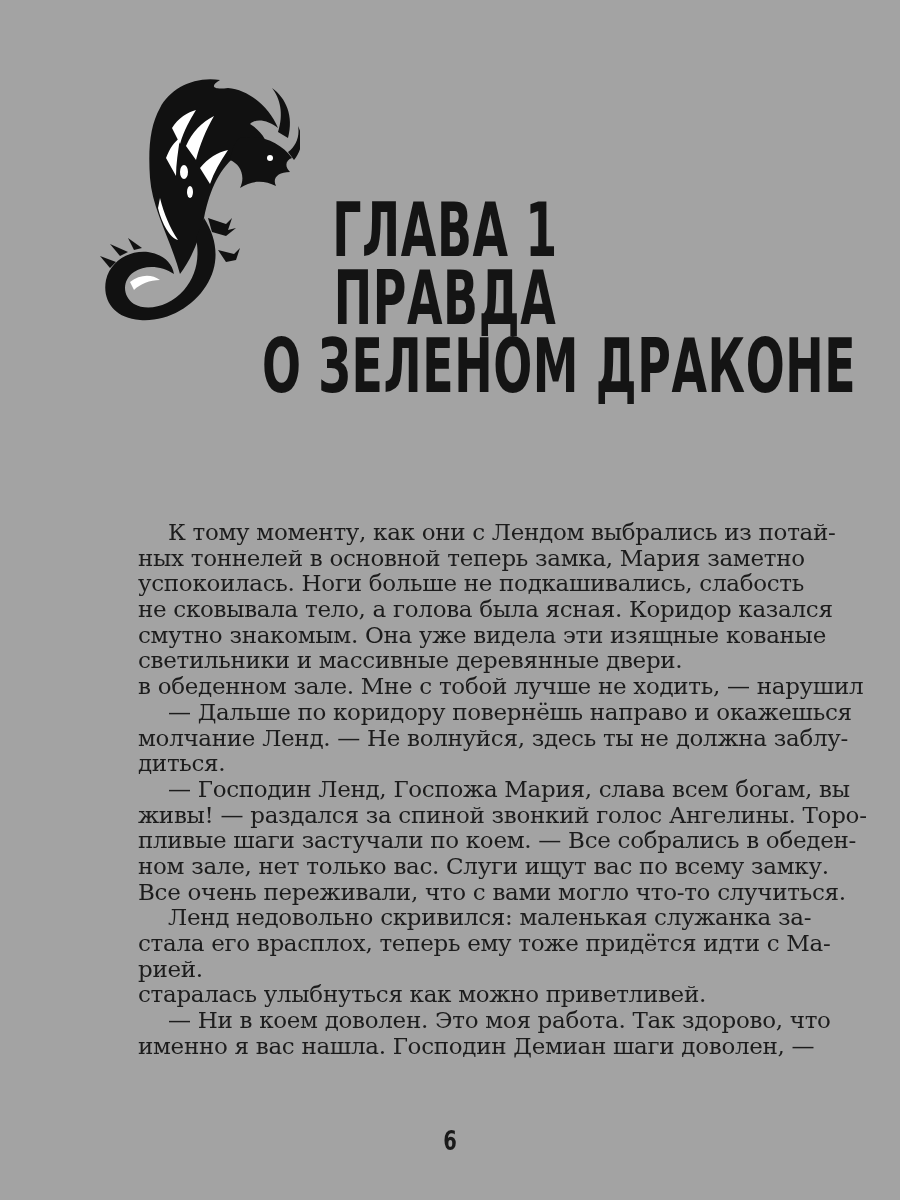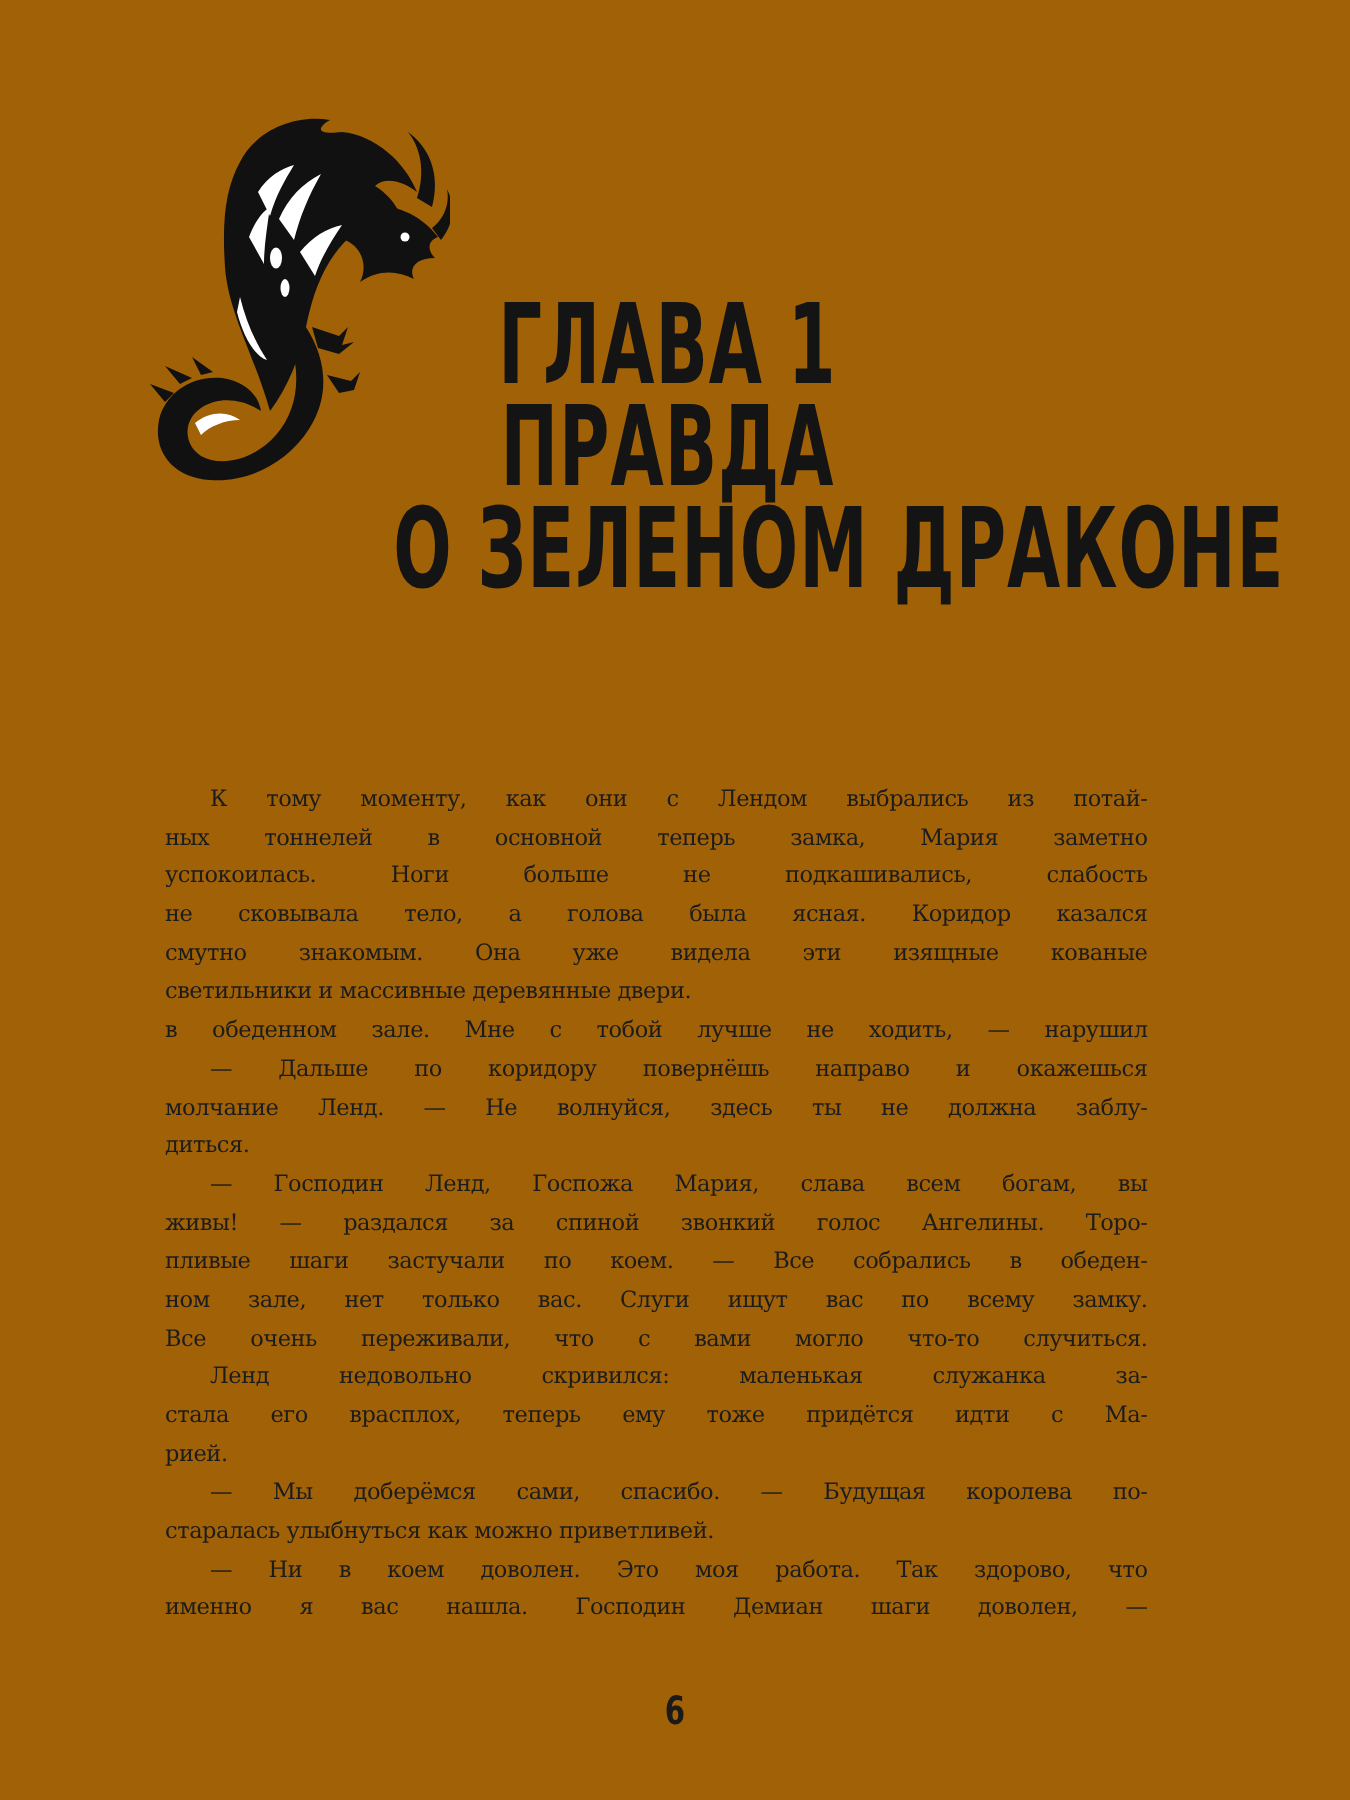--- a/index.html
+++ b/index.html
@@ -1,36 +1,36 @@
 <!DOCTYPE html>
 <html><head>
   <meta charset="utf-8">
   <style>
     html, body { margin: 0; padding: 0; background: #ffffff; }
     body { width: 900px; height: 1200px; position: relative; overflow: hidden; color: #1a1a1a; }
-    .page { position: absolute; left: 0; top: 0; width: 900px; height: 1200px; background: #a16207; }
+    .page { position: absolute; left: 0; top: 0; width: 900px; height: 1200px; background: #a3a3a3; }
 
     .dragon { position: absolute; left: 100px; top: 68px; width: 200px; height: 262px; }
 
     .chapter-title {
       position: absolute; left: 150px; top: 196px; width: 590px;
       text-align: center;
       font-family: "DejaVu Sans", sans-serif;
       font-weight: bold;
       color: #141414;
       line-height: 68px;
       transform: scaleX(0.62);
       transform-origin: 50% 0;
     }
     .chapter-title .t-line { display: block; font-size: 74px; letter-spacing: 1px; white-space: nowrap; }
 
     .body-text {
-      position: absolute; left: 110px; top: 520px; width: 655px;
+      position: absolute; left: 138px; top: 520px; width: 655px;
       font-family: "DejaVu Serif", serif;
-      font-size: 15px;
+      font-size: 23px;
       line-height: 25.7px;
       color: #1c1c1c;
       letter-spacing: -0.3px;
     }
     .line { display: block; white-space: nowrap; text-align: justify; text-align-last: justify; height: 25.7px; }
     .line.last { text-align-last: left; }
     .line.indent { padding-left: 30px; }
 
     .page-number {
       position: absolute; left: 0; width: 900px; top: 1126px;
@@ -96,20 +96,19 @@
       <span class="line">молчание Ленд. — Не волнуйся, здесь ты не должна заблу-</span>
       <span class="line last">диться.</span>
       <span class="line indent">— Господин Ленд, Госпожа Мария, слава всем богам, вы</span>
       <span class="line">живы! — раздался за спиной звонкий голос Ангелины. Торо-</span>
       <span class="line">пливые шаги застучали по коем. — Все собрались в обеден-</span>
       <span class="line">ном зале, нет только вас. Слуги ищут вас по всему замку.</span>
       <span class="line">Все очень переживали, что с вами могло что-то случиться.</span>
       <span class="line indent">Ленд недовольно скривился: маленькая служанка за-</span>
       <span class="line">стала его врасплох, теперь ему тоже придётся идти с Ма-</span>
       <span class="line last">рией.</span>
-      <span class="line indent">— Мы доберёмся сами, спасибо. — Будущая королева по-</span>
       <span class="line last">старалась улыбнуться как можно приветливей.</span>
       <span class="line indent">— Ни в коем доволен. Это моя работа. Так здорово, что</span>
       <span class="line">именно я вас нашла. Господин Демиан шаги доволен, —</span>
     </div>
 
   <div class="page-number">6</div>
 </div>
 
 </body></html>

